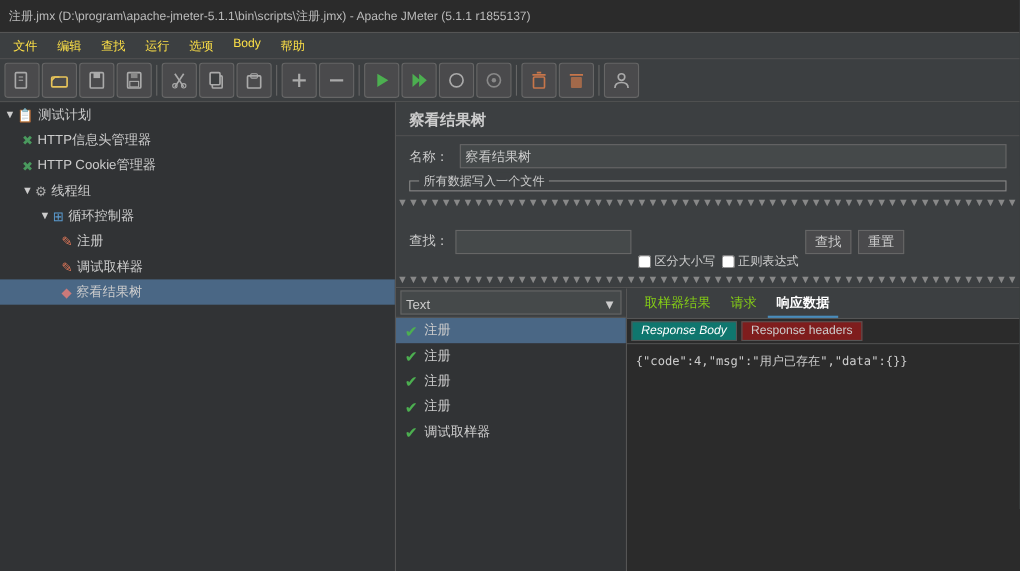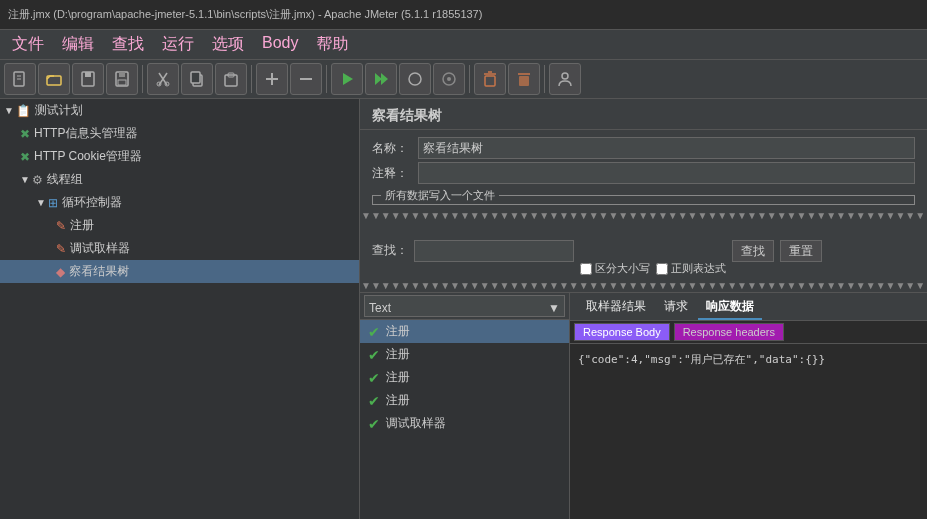--- a/index.html
+++ b/index.html
@@ -26,23 +26,23 @@
     
     .menu-bar {
       background: #3c3f41;
       display: flex;
       gap: 2px;
       padding: 2px 4px;
       border-bottom: 1px solid #555;
     }
     .menu-item {
       padding: 2px 8px;
-      color: #f9a8d4;
-      cursor: pointer;
-      font-size: 16px;
+      color: #fde047;
+      cursor: pointer;
+      font-size: 11px;
     }
 
     
     .toolbar {
       background: #3c3f41;
       display: flex;
       align-items: center;
       padding: 3px 4px;
       border-bottom: 1px solid #555;
       gap: 2px;
@@ -287,50 +287,51 @@
     }
     .response-tabs {
       display: flex;
       align-items: center;
       background: #3c3f41;
       border-bottom: 1px solid #555;
       padding: 2px 8px 0;
       gap: 2px;
     }
     .tab-label {
-      color: #e5e5e5;
+      color: #84cc16;
       font-size: 12px;
       padding: 3px 8px;
       cursor: pointer;
       border-bottom: 2px solid transparent;
     }
     .tab-label.active { 
       color: #fff;
       border-bottom: 2px solid #4a8cbb;
       font-weight: bold;
     }
     .response-sub-tabs {
       display: flex;
       align-items: center;
       background: #2b2b2b;
       padding: 2px 4px;
       gap: 4px;
       border-bottom: 1px solid #555;
     }
     .sub-tab {
-      background: #a21caf;
+      background: #7f1d1d;
       border: 1px solid #555;
       color: #ccc;
       font-size: 11px;
       padding: 2px 8px;
       cursor: pointer;
     }
     .sub-tab.active {
-      background: #8b5cf6;
+      background: #0f766e;
       color: #fff;
+      font-style: italic;
     }
     .response-body {
       flex: 1;
       padding: 8px;
       color: #ccc;
       font-size: 11px;
       font-family: monospace;
       overflow-y: auto;
       background: #2b2b2b;
     }
@@ -515,24 +516,20 @@
   <div class="right-panel">
 
     <div class="panel-title">
       <span>察看结果树</span>
     </div>
 
     <div class="form-area">
       <div class="form-row">
         <span class="form-label">名称：</span>
         <input class="form-input" type="text" value="察看结果树" style="">
-      </div>
-      <div class="form-row">
-        <span class="form-label">注释：</span>
-        <input class="form-input" type="text" value="" style="">
       </div>
     </div>
 
     <div class="file-section">
       <span class="file-section-title">所有数据写入一个文件</span>
     </div>
 
     <div class="scroll-indicator">▼▼▼▼▼▼▼▼▼▼▼▼▼▼▼▼▼▼▼▼▼▼▼▼▼▼▼▼▼▼▼▼▼▼▼▼▼▼▼▼▼▼▼▼▼▼▼▼▼▼▼▼▼▼▼▼▼▼▼▼</div>
 
     <div class="search-row">

